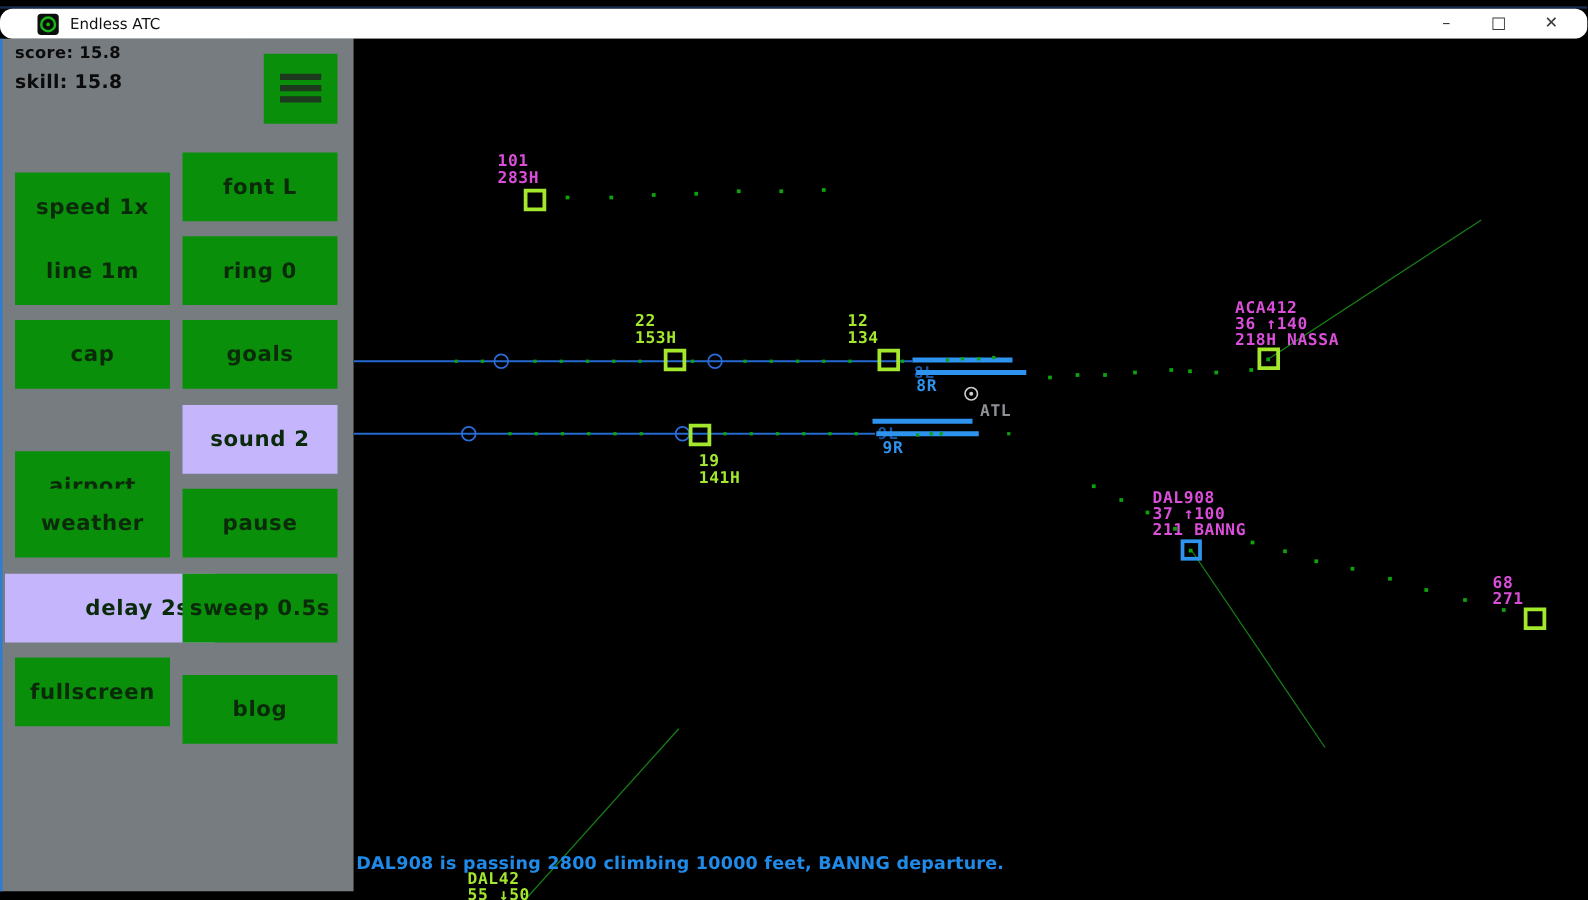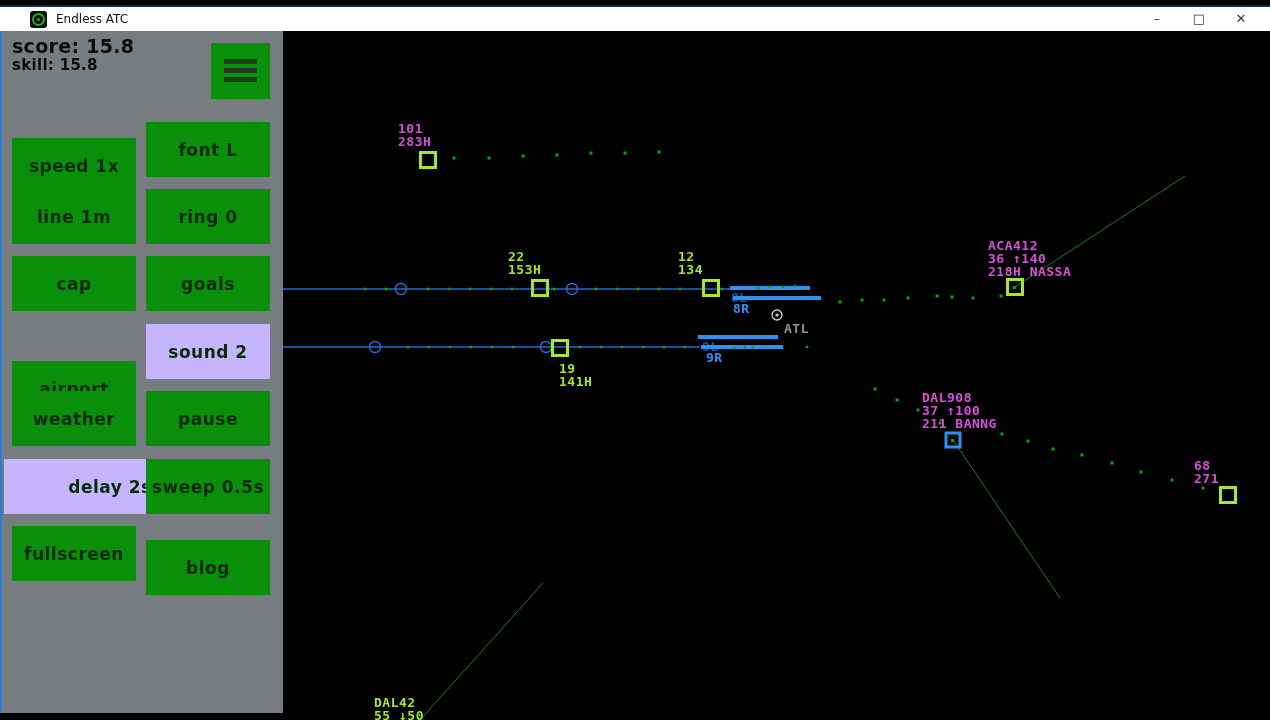--- a/index.html
+++ b/index.html
@@ -1,30 +1,30 @@
 <!DOCTYPE html>
 <html><head>
 <meta charset="utf-8">
 <style>
   html,body{margin:0;padding:0;background:#000;}
   body{width:1270px;height:720px;overflow:hidden;font-family:"DejaVu Sans",sans-serif;position:relative;}
   .app{width:1270px;height:720px;display:flex;flex-direction:column;}
   .top-strip{height:5px;background:#000;}
   .navy-line{height:2px;background:#16294e;}
-  .titlebar{height:24px;background:#ffffff;display:flex;align-items:center;position:relative;}
+  .titlebar{height:24px;background:#ffffff;display:flex;align-items:center;position:relative;border-radius:10px;}
   .app-icon{width:17px;height:17px;margin-left:30px;background:#0d0d0d;border-radius:3px;position:relative;}
   .app-icon .ring{position:absolute;left:2px;top:2px;right:2px;bottom:2px;border:2px solid #18b418;border-radius:50%;}
   .app-icon .dot{position:absolute;left:7px;top:7px;width:3px;height:3px;background:#18b418;border-radius:50%;}
   .title{margin-left:9px;font-size:12px;color:#111;}
   .controls{position:absolute;right:8px;top:0;height:100%;display:flex;}
   .ctrl{width:42px;height:24px;line-height:24px;text-align:center;color:#3a3a3a;font-size:13px;cursor:default;}
   .content{display:flex;height:689px;}
   .sidebar-wrap{width:283px;height:689px;background:#000;}
   .sidebar{width:281px;height:682px;background:#777c80;border-left:2px solid #2d7dd0;position:relative;box-sizing:content-box;}
-  .score{position:absolute;left:10px;top:4px;font-size:19px;font-weight:bold;color:#0b0b0b;letter-spacing:0.3px;}
+  .score{position:absolute;left:10px;top:4px;font-size:13px;font-weight:bold;color:#0b0b0b;letter-spacing:0.3px;}
   .skill{position:absolute;left:10px;top:25px;font-size:15px;font-weight:bold;color:#0b0b0b;letter-spacing:0.3px;}
   .menu-btn{position:absolute;left:209px;top:12px;width:59px;height:56px;background:#0a8f0a;cursor:pointer;}
   .menu-btn .bars{position:absolute;left:13px;top:16px;width:33px;}
   .menu-btn .bars i{display:block;width:33px;height:5px;background:#1e3a1e;margin-bottom:4px;}
   .sbtn{position:absolute;width:124px;height:55px;background:#0a8f0a;color:#0a2a0a;font-size:17px;font-weight:bold;
         display:flex;align-items:center;justify-content:center;letter-spacing:0.5px;cursor:pointer;white-space:nowrap;}
   .sbtn.active{background:#c4b5fd;}
   .radar{position:relative;width:987px;height:689px;background:#000;overflow:hidden;}
   #scope{position:absolute;left:0;top:0;}
   #scope text{font-family:"DejaVu Sans Mono","DejaVu Sans",sans-serif;font-weight:bold;letter-spacing:0.5px;}
@@ -182,15 +182,16 @@
           <rect x="668" y="408" width="3" height="3" fill="#0da30d"></rect>
           <text x="639" y="371" fill="#da4eda" font-size="13">DAL908</text>
           <text x="639" y="384" fill="#da4eda" font-size="13">37 ↑100</text>
           <text x="639" y="397" fill="#da4eda" font-size="13">211 BANNG</text>
           <rect x="937.5" y="456.5" width="15" height="15" fill="none" stroke="#a3e82c" stroke-width="3"></rect>
           <text x="911" y="439" fill="#da4eda" font-size="13">68</text>
           <text x="911" y="452" fill="#da4eda" font-size="13">271</text>
           <text x="91" y="676" fill="#a3e82c" font-size="13">DAL42</text>
           <text x="91" y="689" fill="#a3e82c" font-size="13">55 ↓50</text>
         </svg>
+      <div class="status">DAL908 is passing 2800 climbing 10000 feet, BANNG departure.</div>
     </div>
   </div>
 </div>
 
 </body></html>

